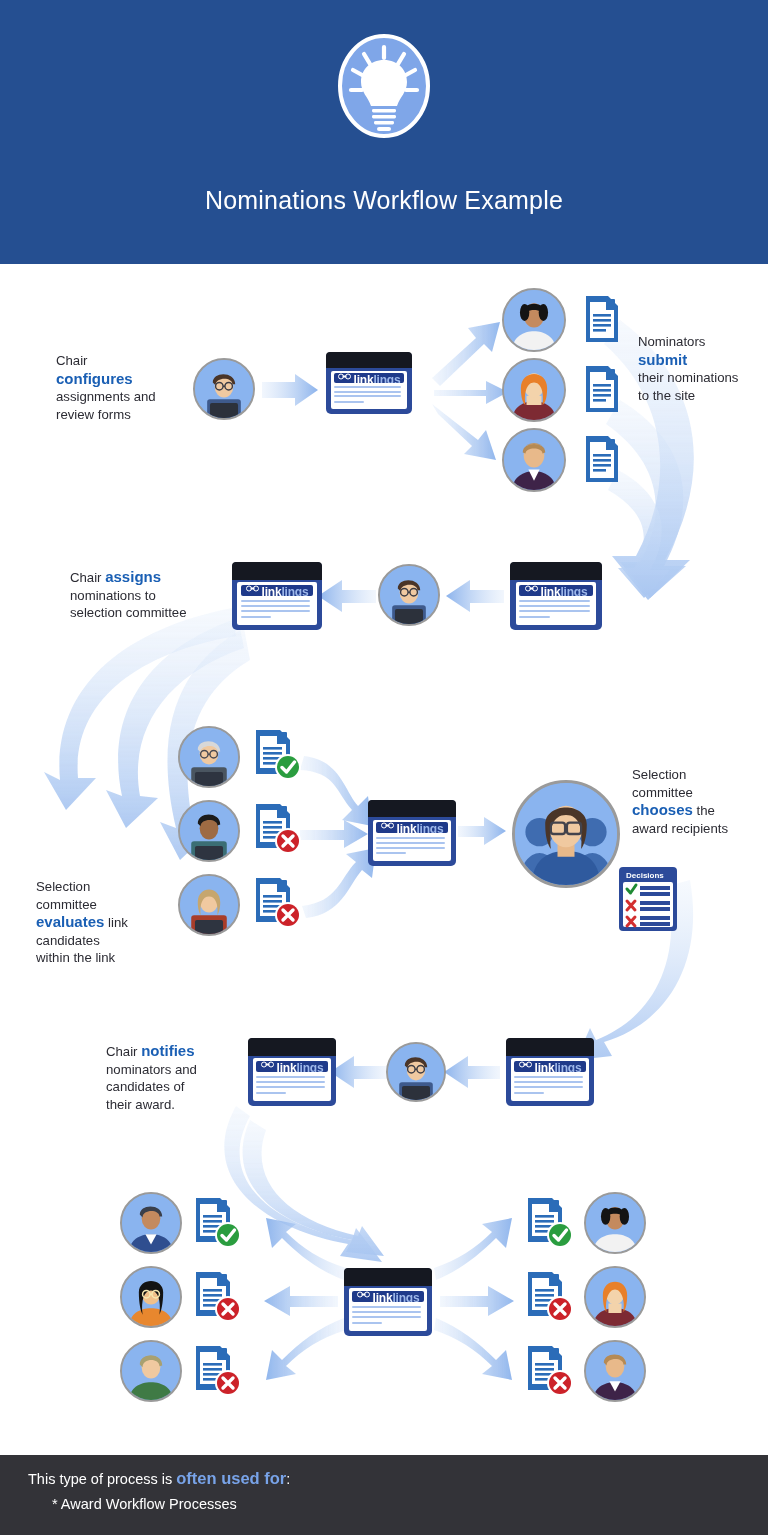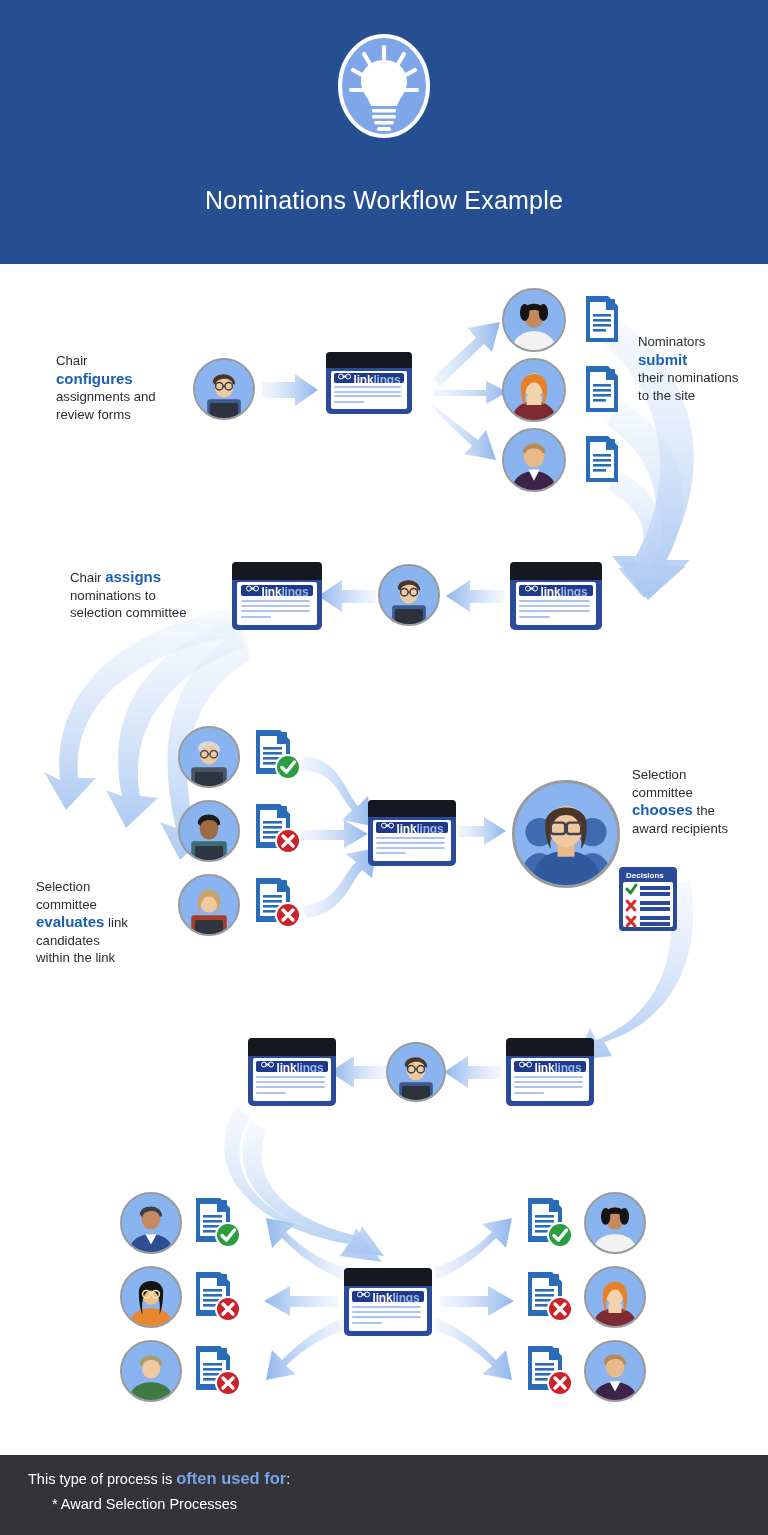--- a/index.html
+++ b/index.html
@@ -546,20 +546,26 @@
           <rect x="22" y="41" width="30" height="4"></rect>
         <rect x="22" y="50" width="30" height="4"></rect>
           <rect x="22" y="56" width="30" height="4"></rect>
       </g>
       <path d="M9 23 L12.5 27 L18 19" fill="none" stroke="#1f8a33" stroke-width="3" stroke-linecap="round" stroke-linejoin="round"></path>
       <path d="M9 35 L17 44 M17 35 L9 44" stroke="#d32f2f" stroke-width="3" stroke-linecap="round"></path>
       <path d="M9 51 L17 60 M17 51 L9 60" stroke="#d32f2f" stroke-width="3" stroke-linecap="round"></path>
     </svg>
   </div>
 
+  <div class="cap" style="left:106px; top:1042px; width:140px;">
+    <span>Chair </span><b>notifies</b><br>
+    <span>nominators and</span><br>
+    <span>candidates of</span><br>
+    <span>their award.</span>
+  </div>
 
   <div class="win" style="left:248px; top:1038px; width:88px; height:68px;">
     <div class="bar"></div>
     <div class="url"></div>
     <div class="dots">
       <span class="dot" style="width:5px;height:5px;"></span>
       <span class="dot" style="width:5px;height:5px;"></span>
       <span class="dot" style="width:5px;height:5px;"></span>
     </div>
     <div class="body">
@@ -804,16 +810,16 @@
       <ellipse cx="31" cy="26" rx="10" ry="12" fill="#e8b98a"></ellipse>
       <path d="M20 23 C20 11 42 11 42 23 C42 17 38 14 31 14 C24 14 20 17 20 23 Z" fill="#b58a55"></path>
       <path d="M19 22 C19 10 43 10 43 24 L40 24 C40 16 22 16 22 25 Z" fill="#b58a55"></path>
     </svg>
   </div>
 
   <div class="footer">
     <div class="footer-line1">
       <span>This type of process is </span><b>often used for</b><span>:</span>
     </div>
-    <div class="footer-line2">* Award Selection Processes</div>
+    <div class="footer-line2">* Award Workflow Processes</div>
   </div>
 
 </div>
 
 </body></html>

